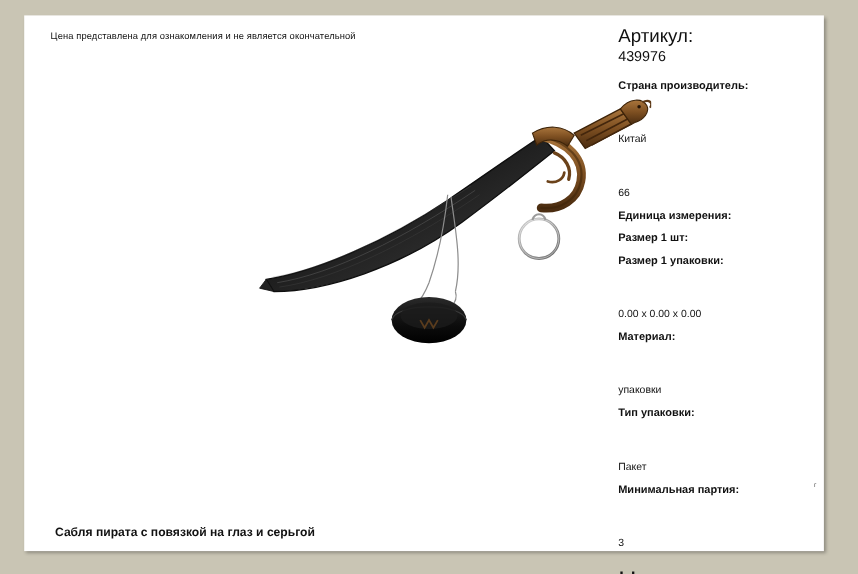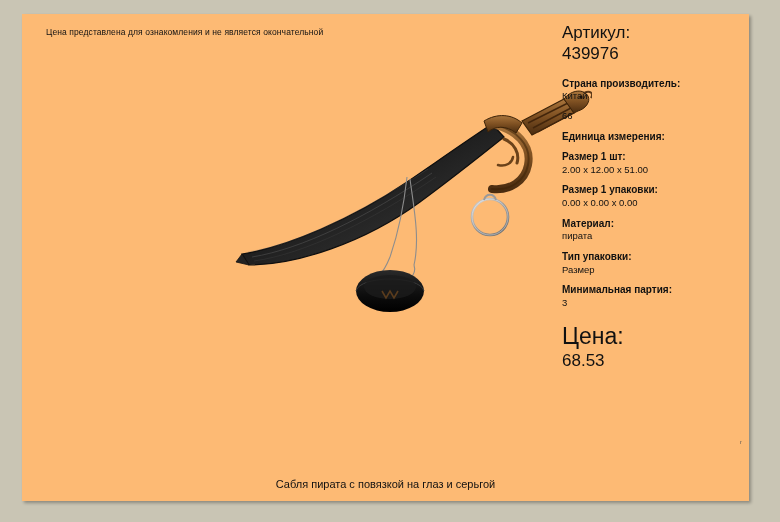--- a/index.html
+++ b/index.html
@@ -12,21 +12,21 @@
     background: #c9c5b4;
     font-family: "Liberation Sans", sans-serif;
     overflow: hidden;
   }
   .page {
     position: absolute;
     left: 22px;
     top: 14px;
     width: 727px;
     height: 487px;
-    background: #fdba74;
+    background: #ffffff;
     box-shadow: 2px 2px 3px rgba(0,0,0,0.30);
     box-sizing: border-box;
   }
   .disclaimer {
     position: absolute;
     left: 24px;
     top: 13px;
     font-size: 8.5px;
     color: #111;
     letter-spacing: 0.1px;
@@ -38,38 +38,39 @@
     left: 540px;
     top: 8px;
     width: 150px;
   }
   .sku-label {
     font-size: 17px;
     color: #111;
     line-height: 1.25;
   }
   .sku-value {
-    font-size: 17px;
+    font-size: 13px;
     color: #111;
     line-height: 1.25;
     margin-bottom: 12px;
   }
   .spec {
     margin-bottom: 7px;
   }
   .spec-label {
     font-size: 10px;
     font-weight: bold;
     color: #111;
     line-height: 1.35;
   }
   .spec-value {
     font-size: 9.5px;
     color: #111;
     line-height: 1.35;
+    margin-top: 36px;
   }
   .price-label {
     margin-top: 12px;
     font-size: 23px;
     color: #111;
     line-height: 1.25;
   }
   .price-value {
     font-size: 17px;
     color: #111;
@@ -81,24 +82,24 @@
     top: 425px;
     font-size: 6px;
     color: #555;
   }
   
   .caption {
     position: absolute;
     left: 0;
     right: 0;
     top: 464px;
-    text-align: center;
     font-size: 11px;
-    font-weight: normal;
-    color: #111;
+    font-weight: bold;
+    color: #111;
+    padding-left: 28px;
   }
   
   .photo {
     position: absolute;
     left: 170px;
     top: 55px;
     width: 400px;
     height: 280px;
   }
   .photo svg { display: block; }
@@ -201,33 +202,32 @@
       <div class="spec-value">Китай</div>
     </div>
     <div class="spec">
       <div class="spec-value">66</div>
     </div>
     <div class="spec">
       <div class="spec-label">Единица измерения:</div>
     </div>
     <div class="spec">
       <div class="spec-label">Размер 1 шт:</div>
-      <div class="spec-value">2.00 x 12.00 x 51.00</div>
     </div>
     <div class="spec">
       <div class="spec-label">Размер 1 упаковки:</div>
       <div class="spec-value">0.00 x 0.00 x 0.00</div>
     </div>
     <div class="spec">
       <div class="spec-label">Материал:</div>
-      <div class="spec-value">пирата</div>
+      <div class="spec-value">упаковки</div>
     </div>
     <div class="spec">
       <div class="spec-label">Тип упаковки:</div>
-      <div class="spec-value">Размер</div>
+      <div class="spec-value">Пакет</div>
     </div>
     <div class="spec">
       <div class="spec-label">Минимальная партия:</div>
       <div class="spec-value">3</div>
     </div>
 
     <div class="price-label">Цена:</div>
     <div class="price-value">68.53</div>
   </div>
 

